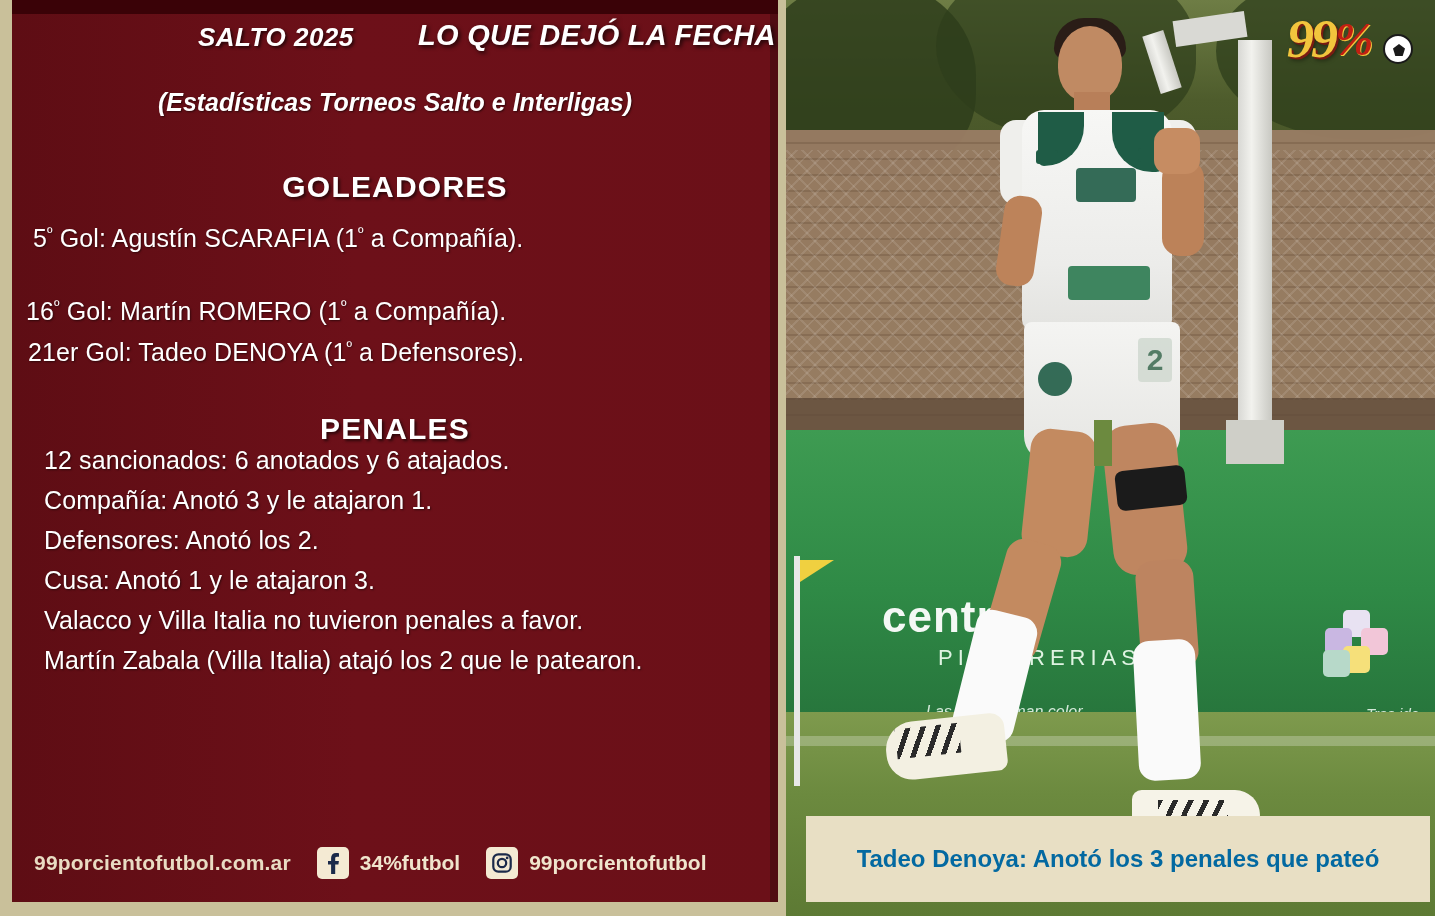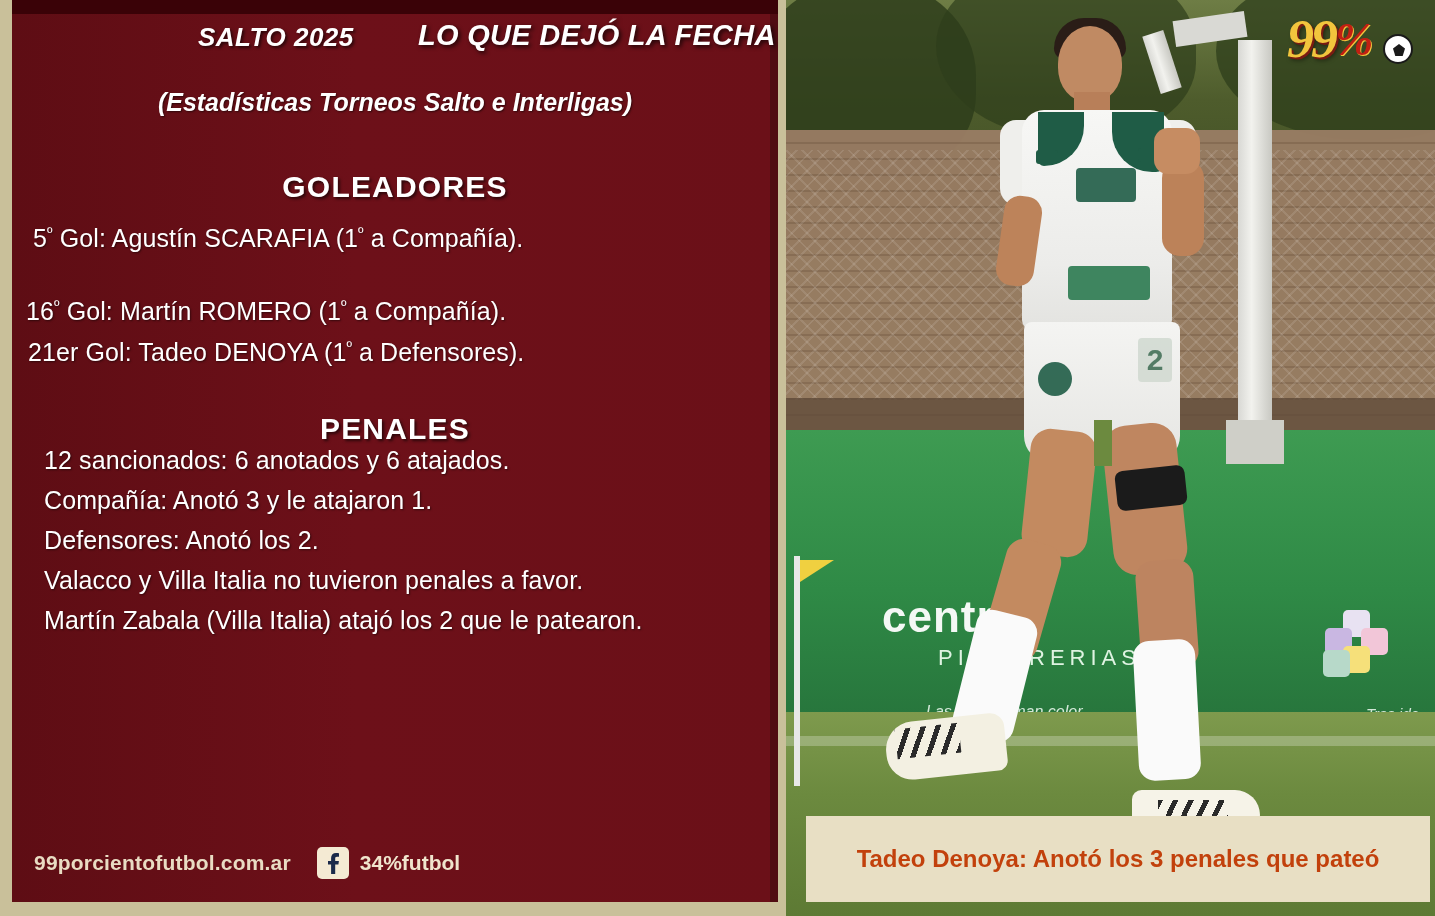--- a/index.html
+++ b/index.html
@@ -330,21 +330,21 @@
     width: 624px;
     height: 86px;
     background: #e8dfc4;
     display: flex;
     flex-direction: column;
     align-items: center;
     justify-content: center;
     padding: 4px 10px;
   }
   #caption .cap-line {
-    color: #c2410c;
+    color: #0369a1;
     font-size: 24px;
     font-weight: bold;
     line-height: 1.26;
     white-space: nowrap;
   }
 
   
   #panel-edge {
     position:absolute; left: 770px; top: 14px; width: 8px; height: 888px;
     background: rgba(0,0,0,.25);
@@ -373,36 +373,47 @@
     <div class="body-line">16<span class="sup">º</span> Gol: Martín ROMERO (1<span class="sup">º</span> a Compañía).</div>
     <div class="body-line">21er Gol: Tadeo DENOYA (1<span class="sup">º</span> a Defensores).</div>
   </div>
 
   <div class="section-heading" id="heading-penales">PENALES</div>
 
   <div id="penales-list">
     <div class="body-line">12 sancionados: 6 anotados y 6 atajados.</div>
     <div class="body-line">Compañía: Anotó 3 y le atajaron 1.</div>
     <div class="body-line">Defensores: Anotó los 2.</div>
+    <div class="body-line">Cusa: Anotó 1 y le atajaron 3.</div>
     <div class="body-line">Valacco y Villa Italia no tuvieron penales a favor.</div>
     <div class="body-line">Martín Zabala (Villa Italia) atajó los 2 que le patearon.</div>
   </div>
 
   <div id="footer">
     <div id="footer-site">99porcientofutbol.com.ar</div>
 
     <div class="social">
       <span class="glyph-box" id="fb-box">
         <svg width="20" height="22" viewBox="0 0 20 22" aria-hidden="true">
           <path d="M12.2 22V12.6h3.2l.5-3.7h-3.7V6.5c0-1.1.3-1.8 1.8-1.8h2V1.3C15.6 1.2 14.4 1 13 1 10.1 1 8.1 2.8 8.1 6.1v2.8H5v3.7h3.1V22z" fill="#1b2a4a"></path>
         </svg>
       </span>
       <span class="handle">34%futbol</span>
     </div>
 
+    <div class="social">
+      <span class="glyph-box" id="ig-box">
+        <svg width="22" height="22" viewBox="0 0 24 24" aria-hidden="true">
+          <rect x="2.5" y="2.5" width="19" height="19" rx="5.5" fill="none" stroke="#1b2a4a" stroke-width="2.4"></rect>
+          <circle cx="12" cy="12" r="4.6" fill="none" stroke="#1b2a4a" stroke-width="2.4"></circle>
+          <circle cx="17.6" cy="6.5" r="1.5" fill="#1b2a4a"></circle>
+        </svg>
+      </span>
+      <span class="handle">99porcientofutbol</span>
+    </div>
   </div>
 
   <div id="photo">
     <div id="sky"></div>
     <div class="tree" style="left:-30px;top:-20px;width:220px;height:200px;"></div>
     <div class="tree" style="left:150px;top:-40px;width:260px;height:180px;opacity:.7;"></div>
     <div class="tree" style="left:430px;top:-30px;width=260px;width:280px;height:170px;opacity:.75;"></div>
 
     <div id="wall"></div>
     <div id="fence"></div>

